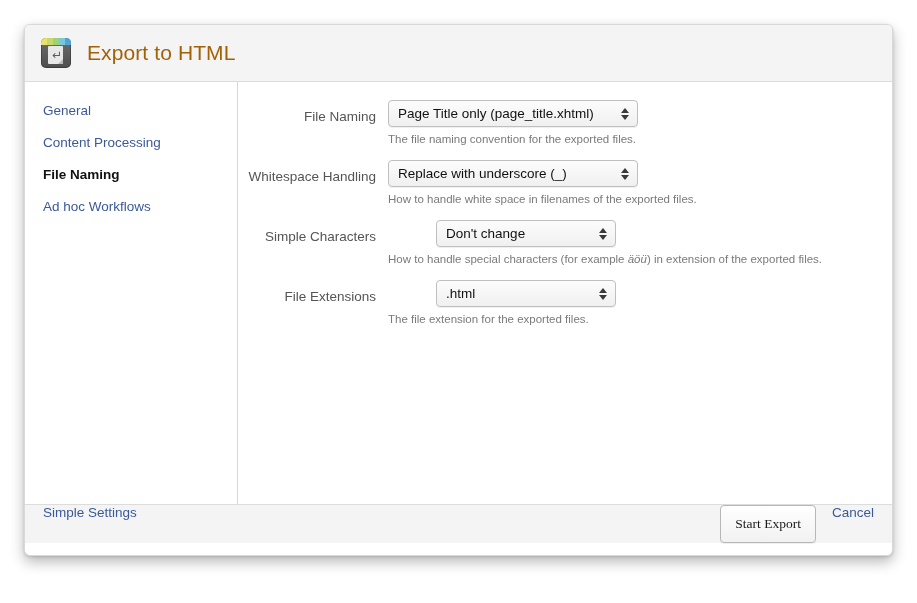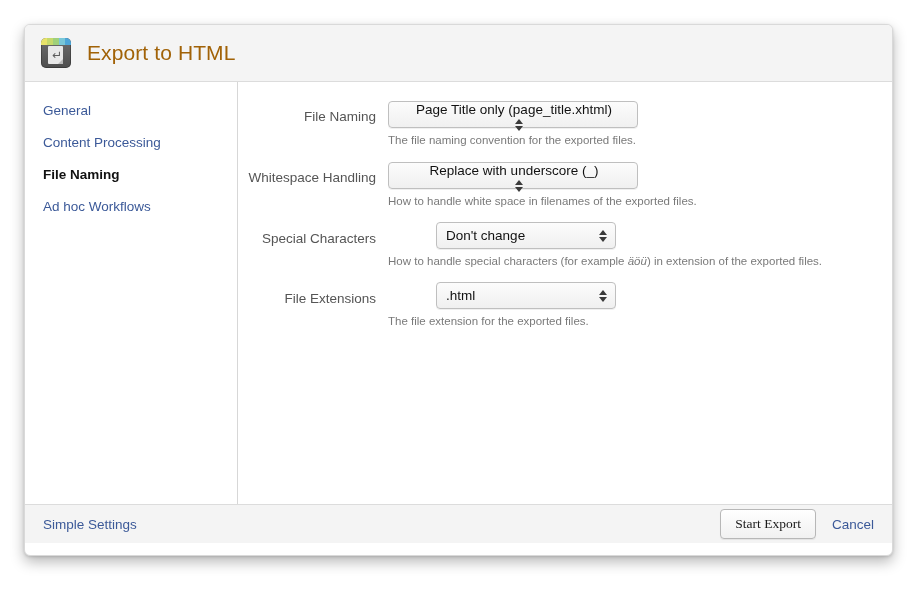--- a/index.html
+++ b/index.html
@@ -148,21 +148,21 @@
     border: 1px solid #bfbfbf;
     border-radius: 4px;
     box-sizing: border-box;
     padding: 0 7px 0 9px;
     font-size: 13.5px;
     color: #111111;
     box-shadow: 0 1px 0 rgba(0,0,0,0.06);
     cursor: pointer;
     white-space: nowrap;
   }
-  .select.w-wide { width: 250px; flex-direction: column; }
+  .select.w-wide { width: 250px; }
   .select.w-narrow { width: 180px; margin-left: 48px; }
   .select .caret {
     display: inline-block;
     width: 9px;
     height: 16px;
     position: relative;
     margin-left: 10px;
     flex: 0 0 auto;
   }
   .select .caret::before,
@@ -189,21 +189,20 @@
     line-height: 15px;
   }
   .help i { }
 
   
   .dlg-footer {
     height: 39px;
     background: #f4f4f4;
     border-top: 1px solid #dcdcdc;
     display: flex;
-    align-items: center;
     padding: 0 18px;
     box-sizing: border-box;
   }
   .simple-link {
     font-size: 13.5px;
     color: #3b5998;
     cursor: pointer;
   }
   .footer-spacer { flex: 1 1 auto; }
   .btn-primary {
@@ -271,21 +270,21 @@
         <div class="f-field">
           <div class="select w-wide">
             <span>Replace with underscore (_)</span>
             <span class="caret"></span>
           </div>
           <div class="help"><span>How to handle white space in filenames of the exported files.</span></div>
         </div>
       </div>
 
       <div class="form-row">
-        <div class="f-label">Special Characters</div>
+        <div class="f-label">Simple Characters</div>
         <div class="f-field">
           <div class="select w-narrow">
             <span>Don't change</span>
             <span class="caret"></span>
           </div>
           <div class="help"><span>How to handle special characters (for example </span><i>äöü</i><span>) in extension of the exported files.</span></div>
         </div>
       </div>
 
       <div class="form-row">

